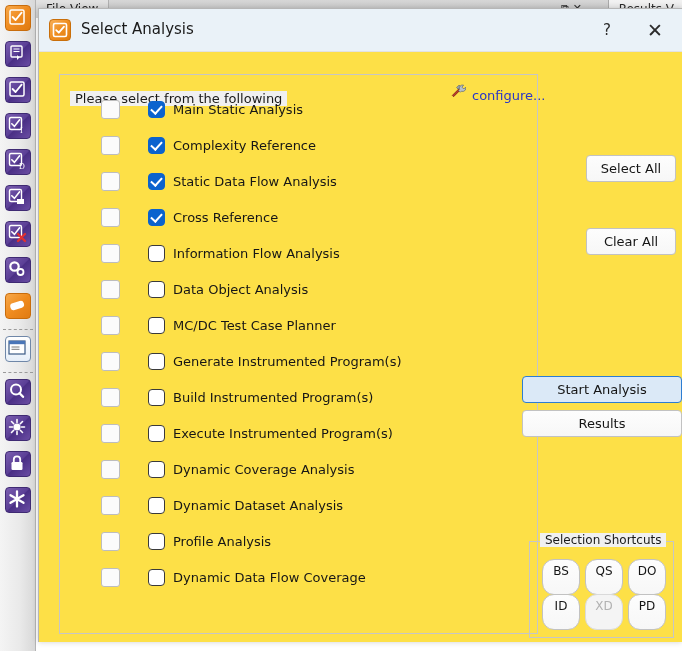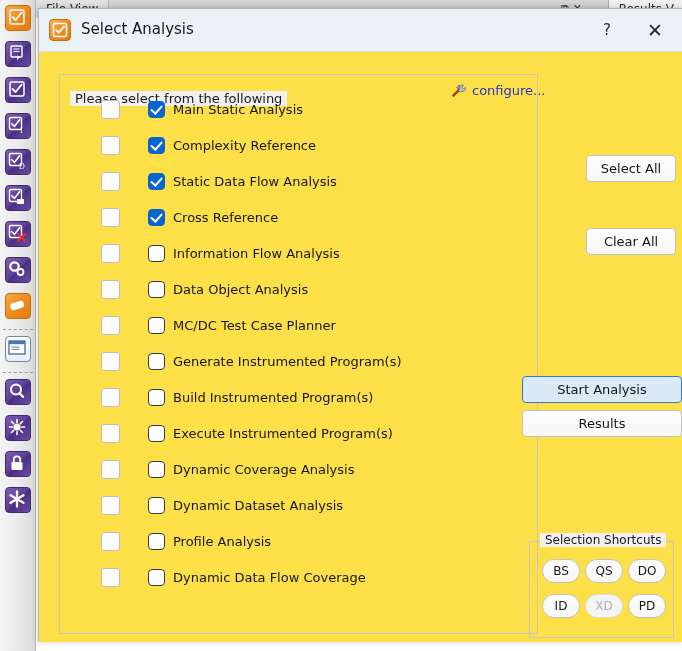--- a/index.html
+++ b/index.html
@@ -230,21 +230,21 @@
     left: 113px;
     font-size: 13px;
     color: #161616;
     white-space: nowrap;
   }
 
   .configure-link {
     position: absolute;
     left: 390px; top: 8px;
     display: flex;
-    align-items: flex-start;
+    align-items: flex-end;
     gap: 6px;
     cursor: pointer;
   }
   .configure-link .lbl {
     font-size: 13px;
     color: #2b36c8;
   }
 
   
   .btn {
@@ -286,21 +286,21 @@
   }
   .sc-grid {
     position: absolute;
     left: 12px; top: 17px;
     display: grid;
     grid-template-columns: repeat(3, 38px);
     grid-template-rows: repeat(2, 24px);
     gap: 11px 5px;
   }
   .sc-btn {
-    width: 38px; height: 24px;
+    width: 38px; height: 36px;
     line-height: 22px;
     text-align: center;
     font-size: 12px;
     color: #151515;
     background: linear-gradient(to bottom, #fdfdfd 0%, #f7f7f7 100%);
     border: 1px solid #c2c2c2;
     border-radius: 12px;
     box-sizing: border-box;
     cursor: default;
   }

